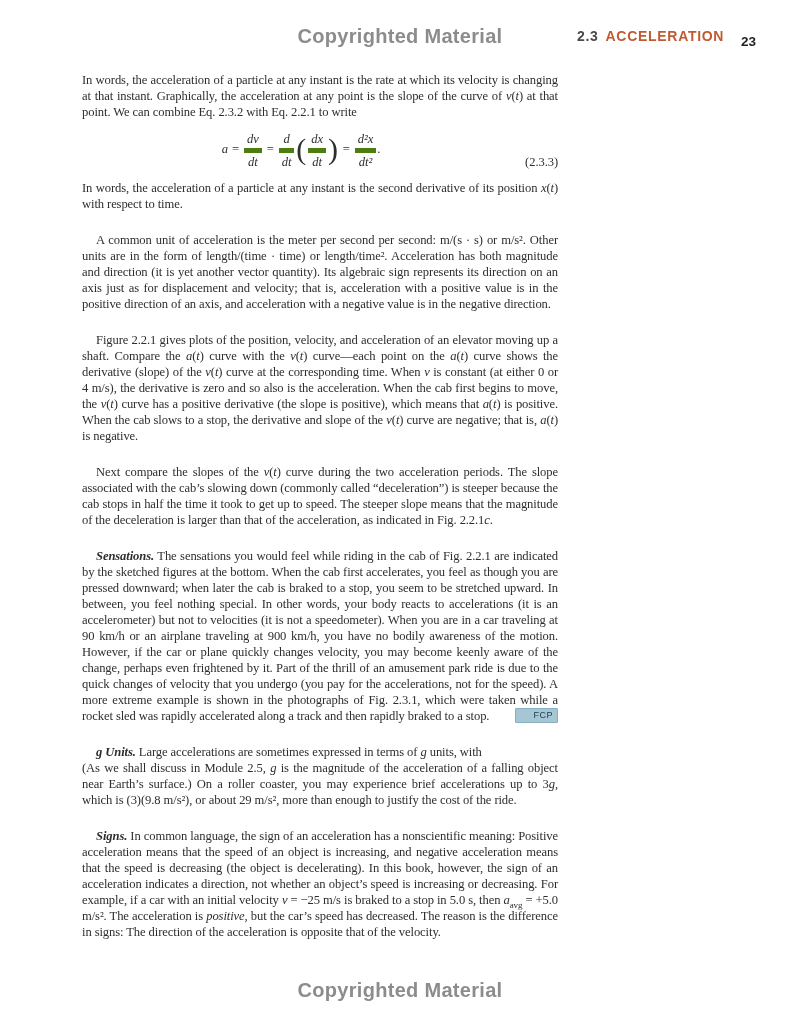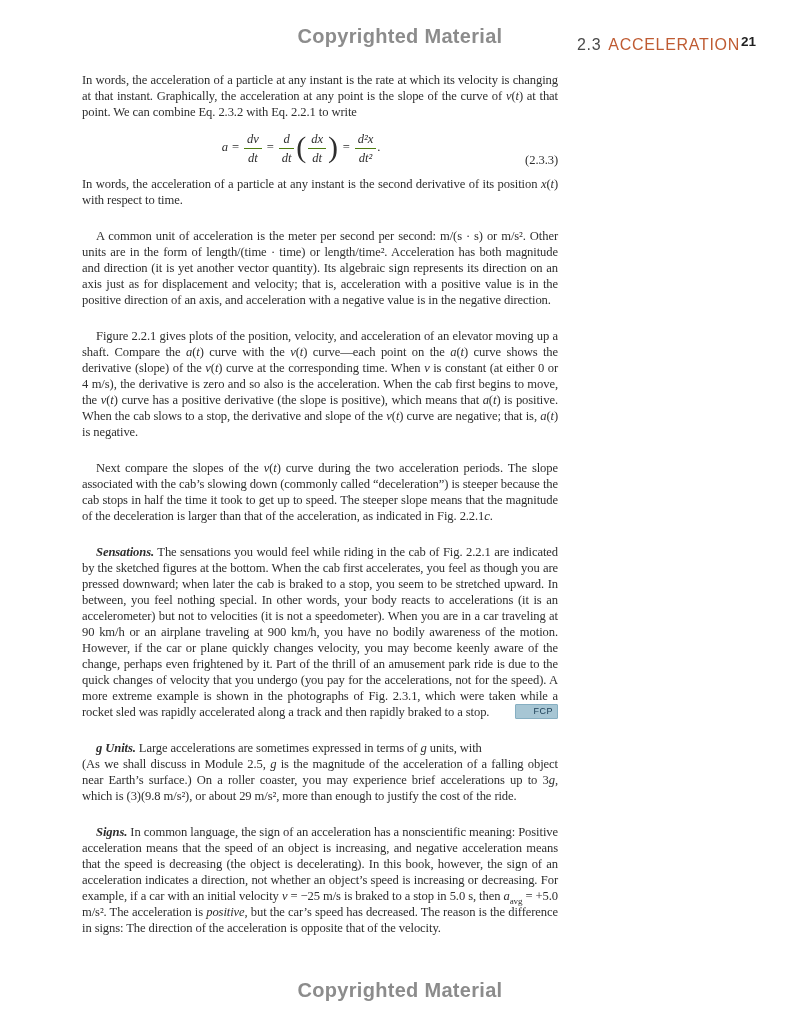--- a/index.html
+++ b/index.html
@@ -20,25 +20,25 @@
     font-family: "Liberation Sans", sans-serif;
     font-weight: bold;
     font-size: 20px;
     letter-spacing: 0.3px;
     color: var(--muted, #8c8c8c);
   }
   .top-copyright { top: 25px; }
   .bottom-copyright { top: 979px; }
   .running-head {
     position: absolute;
-    top: 36px;
+    top: 28px;
     left: 577px;
     font-family: "Liberation Sans", sans-serif;
-    font-weight: normal;
-    font-size: 16px;
+    font-weight: bold;
+    font-size: 14px;
     letter-spacing: 0.7px;
     white-space: nowrap;
   }
   .sec-num { color: var(--sec_num, #4a4a4a); margin-right: 7px; }
   .sec-title { color: var(--accent, #bf5b32); }
   .page-num {
     position: absolute;
     top: 34px;
     right: 44px;
     font-family: "Liberation Sans", sans-serif;
@@ -95,21 +95,21 @@
     transform: translateY(-50%);
     margin-top: 11px;
   }
   .frac {
     display: inline-block;
     vertical-align: middle;
     text-align: center;
     font-style: italic;
     margin: 0 1px;
   }
-  .frac .num { display: block; padding: 0 3px 1px; border-bottom: 1px solid #4d7c0f; }
+  .frac .num { display: block; padding: 0 3px 1px; border-bottom: 5px solid #4d7c0f; }
   .frac .den { display: block; padding: 1px 3px 0; }
   .mi { font-style: italic; }
   .mop { padding: 0 4px; }
   .bigparen {
     display: inline-block;
     vertical-align: middle;
     font-size: 30px;
     font-weight: 400;
     line-height: 0;
     position: relative;
@@ -118,21 +118,21 @@
   }
 </style>
 </head>
 <body>
 
 <div class="page">
   <div class="top-copyright">Copyrighted Material</div>
   <div class="running-head">
     <span class="sec-num">2.3</span><span class="sec-title">ACCELERATION</span>
   </div>
-  <div class="page-num">21</div>
+  <div class="page-num">23</div>
   <div class="body-col" id="body-col">
       <p class="para">In words, the acceleration of a particle at any instant is the rate at which its velocity is changing at that instant. Graphically, the acceleration at any point is the slope of the curve of <i>v</i>(<i>t</i>) at that point. We can combine Eq. 2.3.2 with Eq. 2.2.1 to write</p>
       <div class="eq eq-frac"><span class="eq-body"><span class="mi">a</span><span class="mop">=</span><span class="frac"><span class="num">dv</span><span class="den">dt</span></span><span class="mop">=</span><span class="frac"><span class="num">d</span><span class="den">dt</span></span><span class="bigparen">(</span><span class="frac"><span class="num">dx</span><span class="den">dt</span></span><span class="bigparen">)</span><span class="mop">=</span><span class="frac"><span class="num">d²x</span><span class="den">dt²</span></span><span class="mt">.</span></span><span class="eqnum">(2.3.3)</span></div>
       <p class="para">In words, the acceleration of a particle at any instant is the second derivative of its position <i>x</i>(<i>t</i>) with respect to time.</p>
       <p class="para indent">A common unit of acceleration is the meter per second per second: m/(s · s) or m/s². Other units are in the form of length/(time · time) or length/time². Acceleration has both magnitude and direction (it is yet another vector quantity). Its algebraic sign represents its direction on an axis just as for displacement and velocity; that is, acceleration with a positive value is in the positive direction of an axis, and acceleration with a negative value is in the negative direction.</p>
       <p class="para indent">Figure 2.2.1 gives plots of the position, velocity, and acceleration of an elevator moving up a shaft. Compare the <i>a</i>(<i>t</i>) curve with the <i>v</i>(<i>t</i>) curve—each point on the <i>a</i>(<i>t</i>) curve shows the derivative (slope) of the <i>v</i>(<i>t</i>) curve at the corresponding time. When <i>v</i> is constant (at either 0 or 4 m/s), the derivative is zero and so also is the acceleration. When the cab first begins to move, the <i>v</i>(<i>t</i>) curve has a positive derivative (the slope is positive), which means that <i>a</i>(<i>t</i>) is positive. When the cab slows to a stop, the derivative and slope of the <i>v</i>(<i>t</i>) curve are negative; that is, <i>a</i>(<i>t</i>) is negative.</p>
       <p class="para indent">Next compare the slopes of the <i>v</i>(<i>t</i>) curve during the two acceleration periods. The slope associated with the cab’s slowing down (commonly called “deceleration”) is steeper because the cab stops in half the time it took to get up to speed. The steeper slope means that the magnitude of the deceleration is larger than that of the acceleration, as indicated in Fig. 2.2.1<i>c</i>.</p>
       <p class="para indent has-fcp"><b class="lead">Sensations.</b> The sensations you would feel while riding in the cab of Fig. 2.2.1 are indicated by the sketched figures at the bottom. When the cab first accelerates, you feel as though you are pressed downward; when later the cab is braked to a stop, you seem to be stretched upward. In between, you feel nothing special. In other words, your body reacts to accelerations (it is an accelerometer) but not to velocities (it is not a speedometer). When you are in a car traveling at 90 km/h or an airplane traveling at 900 km/h, you have no bodily awareness of the motion. However, if the car or plane quickly changes velocity, you may become keenly aware of the change, perhaps even frightened by it. Part of the thrill of an amusement park ride is due to the quick changes of velocity that you undergo (you pay for the accelerations, not for the speed). A more extreme example is shown in the photographs of Fig. 2.3.1, which were taken while a rocket sled was rapidly accelerated along a track and then rapidly braked to a stop.<span class="fcp">FCP</span></p>
       <p class="para indent"><b class="lead">g Units.</b> Large accelerations are sometimes expressed in terms of <i>g</i> units, with</p>
       <p class="para">(As we shall discuss in Module 2.5, <i>g</i> is the magnitude of the acceleration of a falling object near Earth’s surface.) On a roller coaster, you may experience brief accelerations up to 3<i>g</i>, which is (3)(9.8 m/s²), or about 29 m/s², more than enough to justify the cost of the ride.</p>

